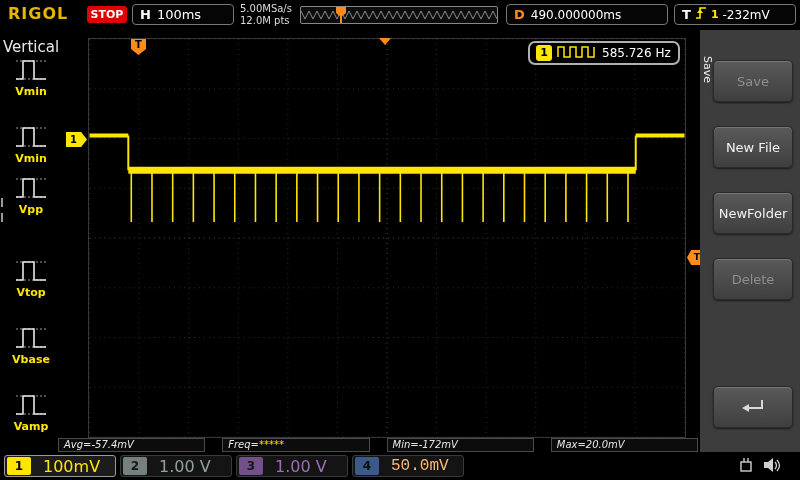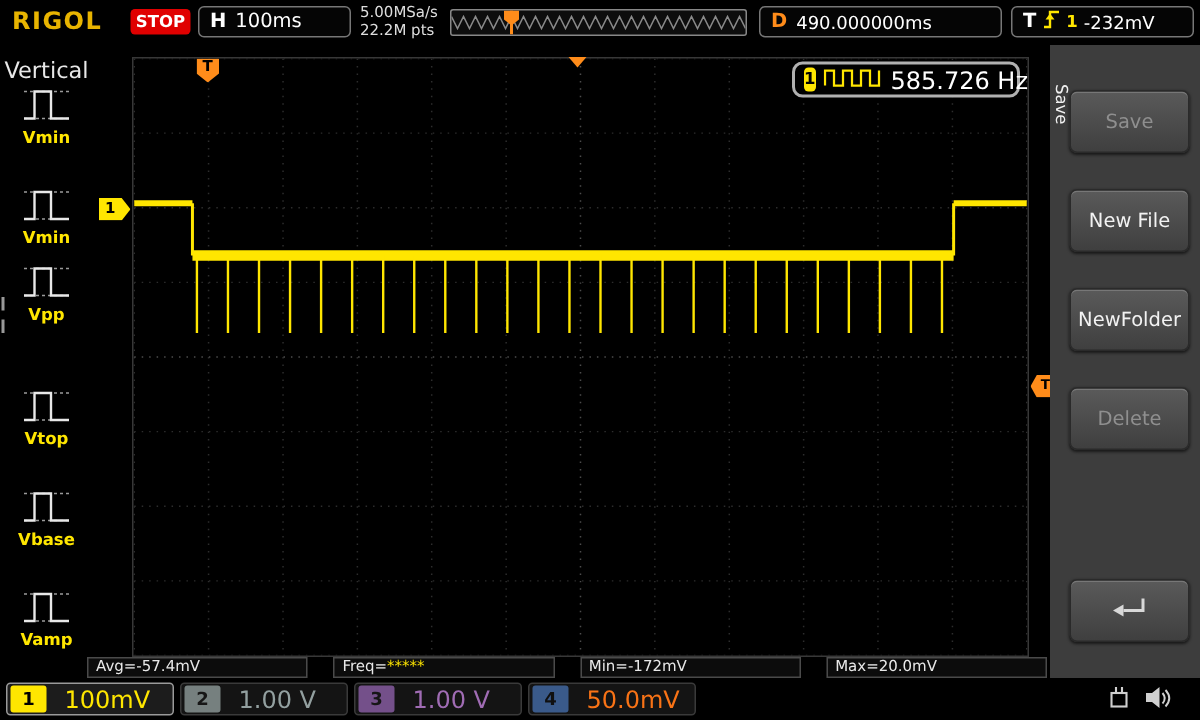--- a/index.html
+++ b/index.html
@@ -45,28 +45,28 @@
   .wf1{stroke-width:1.6;} .wf2{stroke-width:2;} .wf4{stroke-width:4;} .wf7{stroke-width:7;}
   .trigpos{position:absolute;left:69px;top:9px;width:15px;height:16px;background:#ff8c1a;color:#000;
            font-size:10px;font-weight:bold;text-align:center;line-height:11px;
            clip-path:polygon(0 0,100% 0,100% 62%,50% 100%,0 62%);}
   .htri{position:absolute;left:317px;top:8px;width:0;height:0;border-left:6px solid transparent;
         border-right:6px solid transparent;border-top:7px solid #ff8c1a;}
   .freqbadge{position:absolute;left:466px;top:11px;width:152px;height:24px;border:2px solid #b0b0b0;
              border-radius:7px;background:#000;display:flex;align-items:center;gap:5px;padding:0 6px;}
   .fqch{width:16px;height:16px;background:#ffe600;color:#000;border-radius:3px;font-size:11px;
         font-weight:bold;text-align:center;line-height:16px;}
-  .fqval{color:#fff;font-size:16px;white-space:nowrap;}
+  .fqval{color:#fff;font-size:12px;white-space:nowrap;}
   .ch1tag{position:absolute;left:4px;top:102px;width:21px;height:15px;background:#ffe600;color:#000;
           font-size:10px;font-weight:bold;line-height:15px;padding-left:4px;
           clip-path:polygon(0 0,72% 0,100% 50%,72% 100%,0 100%);}
   .trigtag{position:absolute;left:625px;top:220px;width:15px;height:15px;background:#ff8c1a;color:#000;
            font-size:9px;font-weight:bold;line-height:15px;text-align:right;padding-right:2px;
            clip-path:polygon(28% 0,100% 0,100% 100%,28% 100%,0 50%);}
-  .measrow{position:absolute;left:-4px;top:408px;width:640px;height:14px;display:flex;gap:17px;}
+  .measrow{position:absolute;left:-4px;top:408px;width:640px;height:14px;display:flex;gap:17px;font-style:italic;}
   .meas-box{flex:1;border:1px solid #4a4a4a;background:#0c0c0c;color:#e8e8e8;font-size:10px;
             line-height:12px;padding-left:5px;white-space:nowrap;overflow:hidden;}
   .meas-box .mv.hl{color:#ffe600;}
 
   
   .menu{position:absolute;left:700px;top:30px;width:100px;height:422px;background:#3d3d3d;}
   .menutab{position:absolute;left:1px;top:26px;writing-mode:vertical-rl;color:#f0f0f0;font-size:11px;}
   .menu-btn{position:absolute;left:13px;width:80px;height:42px;border-radius:5px;cursor:pointer;
             background:linear-gradient(180deg,#5a5a5a,#3f3f3f);border:1px solid #2a2a2a;
             box-shadow:inset 0 1px 0 rgba(255,255,255,.18),0 1px 2px rgba(0,0,0,.6);
@@ -77,36 +77,36 @@
   .bottombar{position:absolute;left:0;top:452px;width:800px;height:28px;background:#000;}
   .chblk{position:absolute;top:3px;width:112px;height:22px;border:1px solid #3a3a3a;border-radius:3px;
          background:#141414;display:flex;align-items:center;cursor:pointer;}
   .chblk.active{border-color:#9a9a9a;background:#1c1c1c;}
   .chnum{width:24px;height:18px;margin-left:2px;border-radius:2px;font-size:12px;font-weight:bold;
          text-align:center;line-height:18px;}
   .chscale{margin-left:12px;font-size:16px;}
   .c1 .chnum{background:#ffe600;color:#000;} .c1 .chscale{color:#ffe600;}
   .c2 .chnum{background:#76807f;color:#161616;} .c2 .chscale{color:#93a0a0;}
   .c3 .chnum{background:#74508a;color:#161616;} .c3 .chscale{color:#a06cb4;}
-  .c4 .chnum{background:#3a5a8a;color:#101010;} .c4 .chscale{color:#f97316;}
+  .c4 .chnum{background:#3a5a8a;color:#101010;} .c4 .chscale{color:#fdba74;font-family:Liberation Mono, monospace;}
   .sicon{position:absolute;top:5px;}
 </style>
 </head>
 <body>
 
 <header class="topbar">
   <div class="logo">RIGOL</div>
   <div class="runstate">STOP</div>
   <div class="chip hgrp">
     <span class="hlab">H</span>
     <span class="hval">100ms</span>
   </div>
   <div class="acq">
     <div>5.00MSa/s</div>
-    <div>22.2M pts</div>
+    <div>12.0M pts</div>
   </div>
   <div class="hstrip">
     <svg id="hstrip-svg" width="196" height="16" viewBox="0 0 196 16">
         <polyline points="0,4 4,12 8,4 12,12 16,4 20,12 24,4 28,12 32,4 36,12 40,4 44,12 48,4 52,12 56,4 60,12 64,4 68,12 72,4 76,12 80,4 84,12 88,4 92,12 96,4 100,12 104,4 108,12 112,4 116,12 120,4 124,12 128,4 132,12 136,4 140,12 144,4 148,12 152,4 156,12 160,4 164,12 168,4 172,12 176,4 180,12 184,4 188,12 192,4 196,12 " fill="none" stroke="#8a8a8a" stroke-width="1"></polyline>
         <line x1="40" y1="0" x2="40" y2="16" stroke="#ff8c1a" stroke-width="2"></line>
         <polygon points="35,0 45,0 45,6 40,10 35,6" fill="#ff8c1a"></polygon>
       </svg>
   </div>
   <div class="chip dgrp">
     <span class="dlab">D</span>

